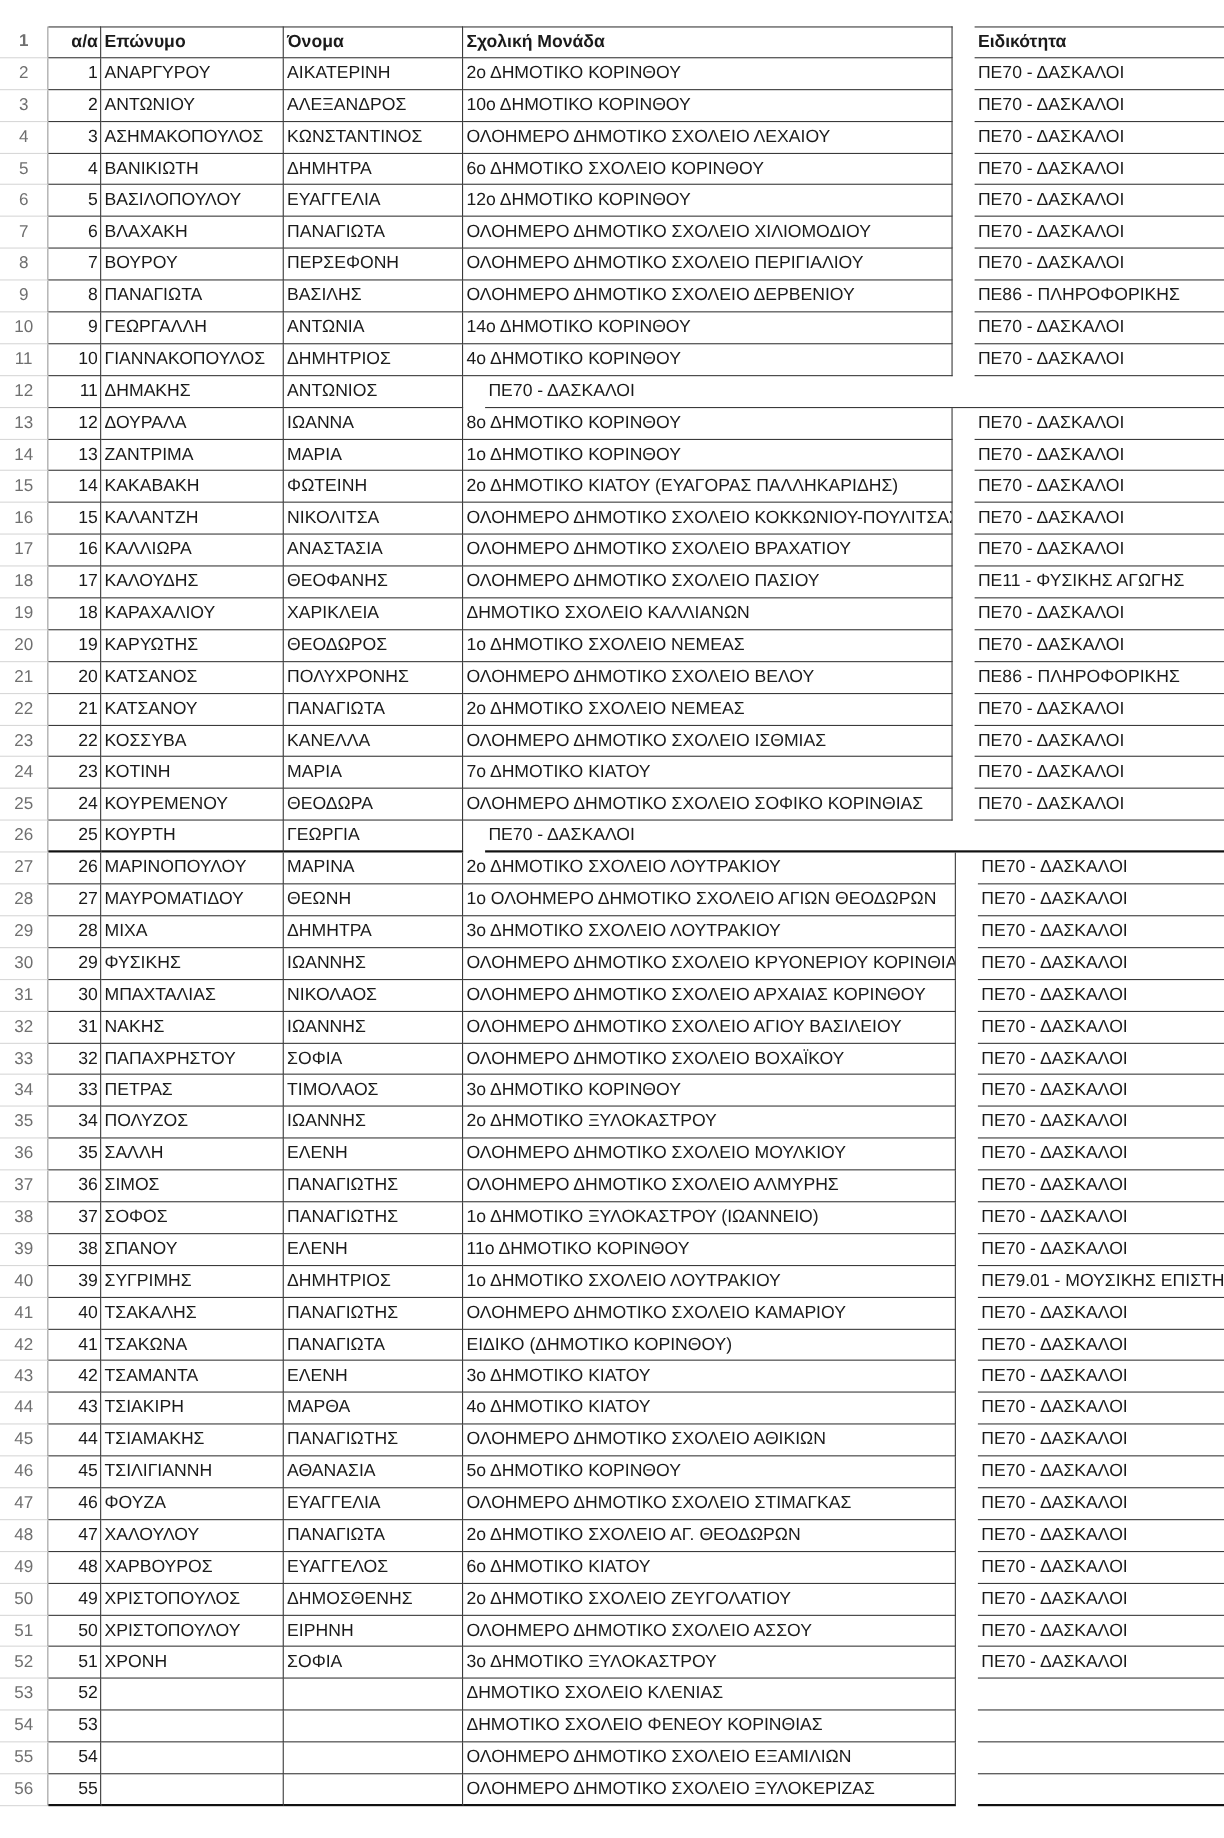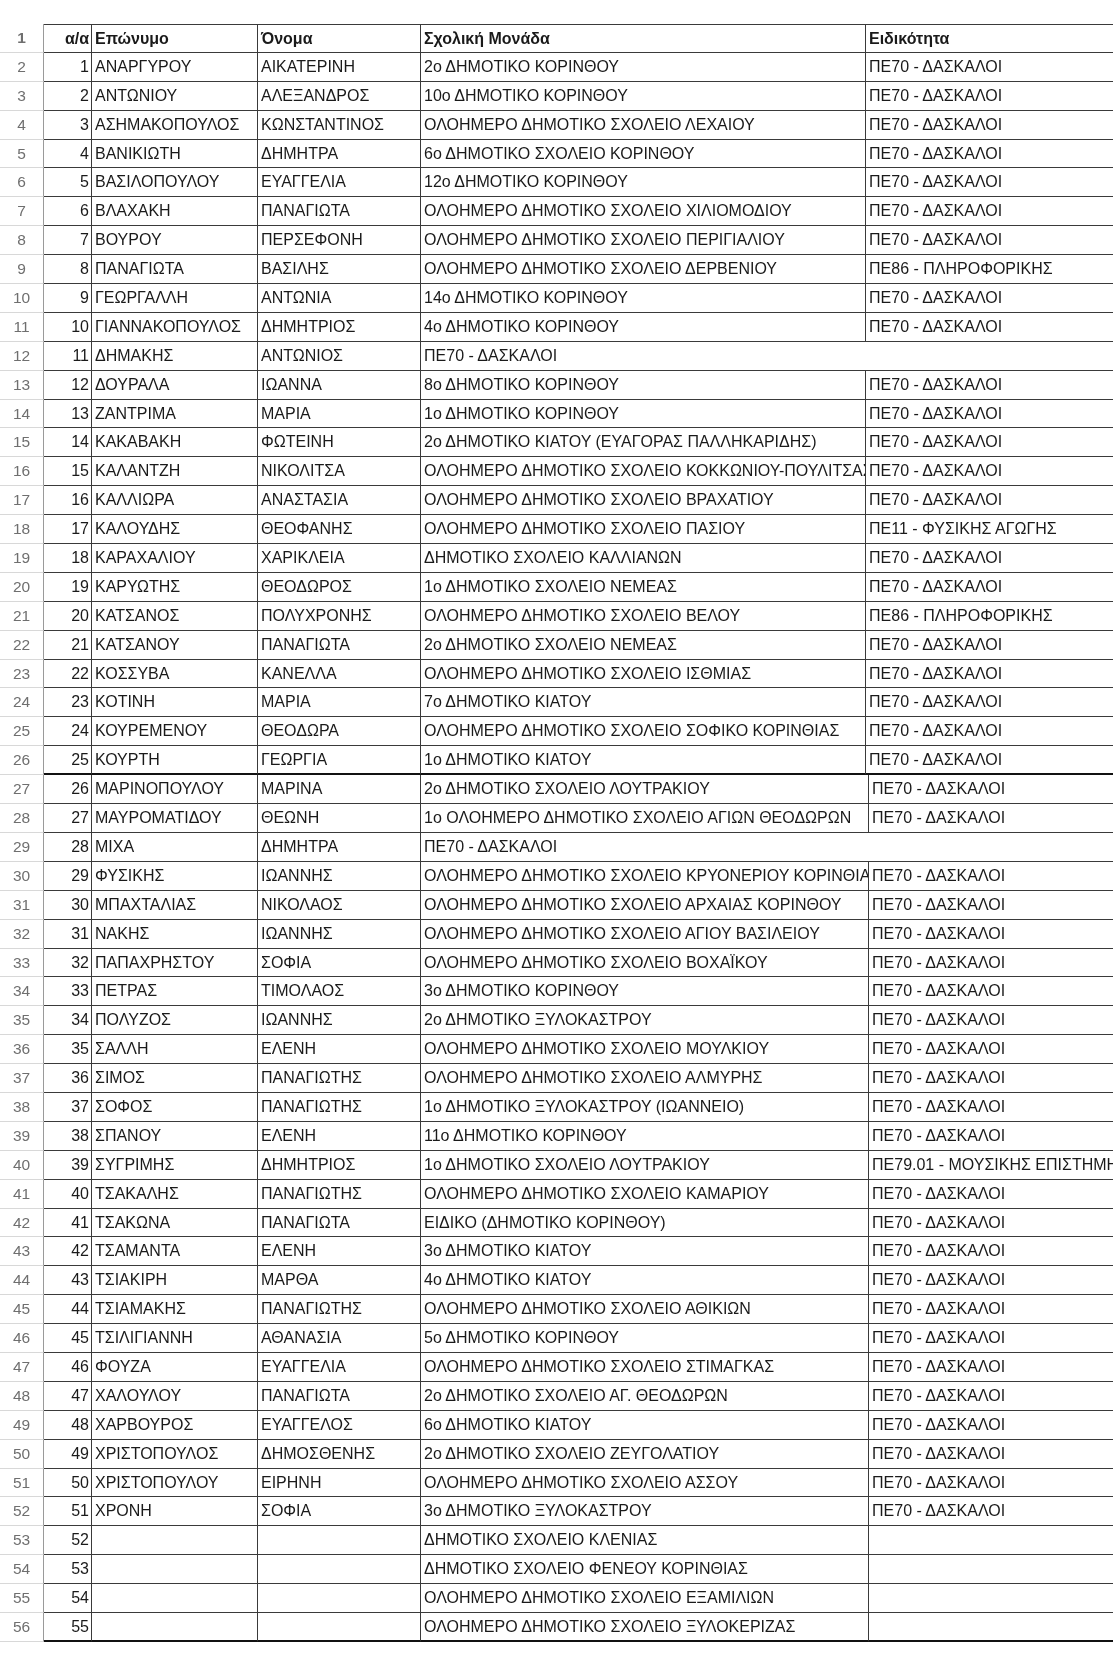--- a/index.html
+++ b/index.html
@@ -22,21 +22,21 @@
   }
   .rownum {
     width: 44px; flex: 0 0 44px; text-align: center; color: #6f6f6f;
     border-right: 1.6px solid #9a9a9a; border-bottom: 1px solid #d8d8d8;
     padding-left: 0; font-size: 15.5px;
   }
   .c-aa  { width: 48px; flex: 0 0 48px; text-align: right; padding-right: 2px; padding-left: 0; }
   .c-sur { width: 166px; flex: 0 0 166px; }
   .c-nam { width: 163px; flex: 0 0 163px; }
   .c-sch { width: 445px; flex: 0 0 445px; }
-  .c-spe { flex: 1 1 auto; border-right: none; }
+  .c-spe { flex: 1 1 auto; border-right: none; margin-left: 20px; }
   .block2 .c-sch { width: 448px; flex: 0 0 448px; }
   .header .cell { font-weight: bold; }
   .header .cell.c-aa { text-align: right; padding-left: 4px; }
   .header .c-sur, .header .c-nam, .header .c-sch, .header .c-spe { font-weight: bold; }
   .header .cell:not(.rownum) { border-top: 1.6px solid #3a3a3a; }
   .block1 .row:last-child .cell:not(.rownum) { border-bottom: 2.6px solid #111; }
   .block2 .row:last-child .cell:not(.rownum) { border-bottom: 2.4px solid #111; }
   .block2 .row:last-child .c-spe { border-bottom: 2.4px solid #111; }
 </style>
 </head>
@@ -266,21 +266,20 @@
     <div class="cell c-nam">ΘΕΟΔΩΡΑ</div>
     <div class="cell c-sch">ΟΛΟΗΜΕΡΟ ΔΗΜΟΤΙΚΟ ΣΧΟΛΕΙΟ ΣΟΦΙΚΟ ΚΟΡΙΝΘΙΑΣ</div>
     <div class="cell c-spe">ΠΕ70 - ΔΑΣΚΑΛΟΙ</div>
   </div>
 
   <div class="row">
     <div class="cell rownum">26</div>
     <div class="cell c-aa">25</div>
     <div class="cell c-sur">ΚΟΥΡΤΗ</div>
     <div class="cell c-nam">ΓΕΩΡΓΙΑ</div>
-    <div class="cell c-sch">1ο ΔΗΜΟΤΙΚΟ ΚΙΑΤΟΥ</div>
     <div class="cell c-spe">ΠΕ70 - ΔΑΣΚΑΛΟΙ</div>
   </div>
 
   </div>
   <div class="block block2">
 
   <div class="row">
     <div class="cell rownum">27</div>
     <div class="cell c-aa">26</div>
     <div class="cell c-sur">ΜΑΡΙΝΟΠΟΥΛΟΥ</div>
@@ -296,20 +295,21 @@
     <div class="cell c-nam">ΘΕΩΝΗ</div>
     <div class="cell c-sch">1ο ΟΛΟΗΜΕΡΟ ΔΗΜΟΤΙΚΟ ΣΧΟΛΕΙΟ ΑΓΙΩΝ ΘΕΟΔΩΡΩΝ</div>
     <div class="cell c-spe">ΠΕ70 - ΔΑΣΚΑΛΟΙ</div>
   </div>
 
   <div class="row">
     <div class="cell rownum">29</div>
     <div class="cell c-aa">28</div>
     <div class="cell c-sur">ΜΙΧΑ</div>
     <div class="cell c-nam">ΔΗΜΗΤΡΑ</div>
+    <div class="cell c-sch">3ο ΔΗΜΟΤΙΚΟ ΣΧΟΛΕΙΟ ΛΟΥΤΡΑΚΙΟΥ</div>
     <div class="cell c-spe">ΠΕ70 - ΔΑΣΚΑΛΟΙ</div>
   </div>
 
   <div class="row">
     <div class="cell rownum">30</div>
     <div class="cell c-aa">29</div>
     <div class="cell c-sur">ΦΥΣΙΚΗΣ</div>
     <div class="cell c-nam">ΙΩΑΝΝΗΣ</div>
     <div class="cell c-sch">ΟΛΟΗΜΕΡΟ ΔΗΜΟΤΙΚΟ ΣΧΟΛΕΙΟ ΚΡΥΟΝΕΡΙΟΥ ΚΟΡΙΝΘΙΑΣ</div>
     <div class="cell c-spe">ΠΕ70 - ΔΑΣΚΑΛΟΙ</div>

